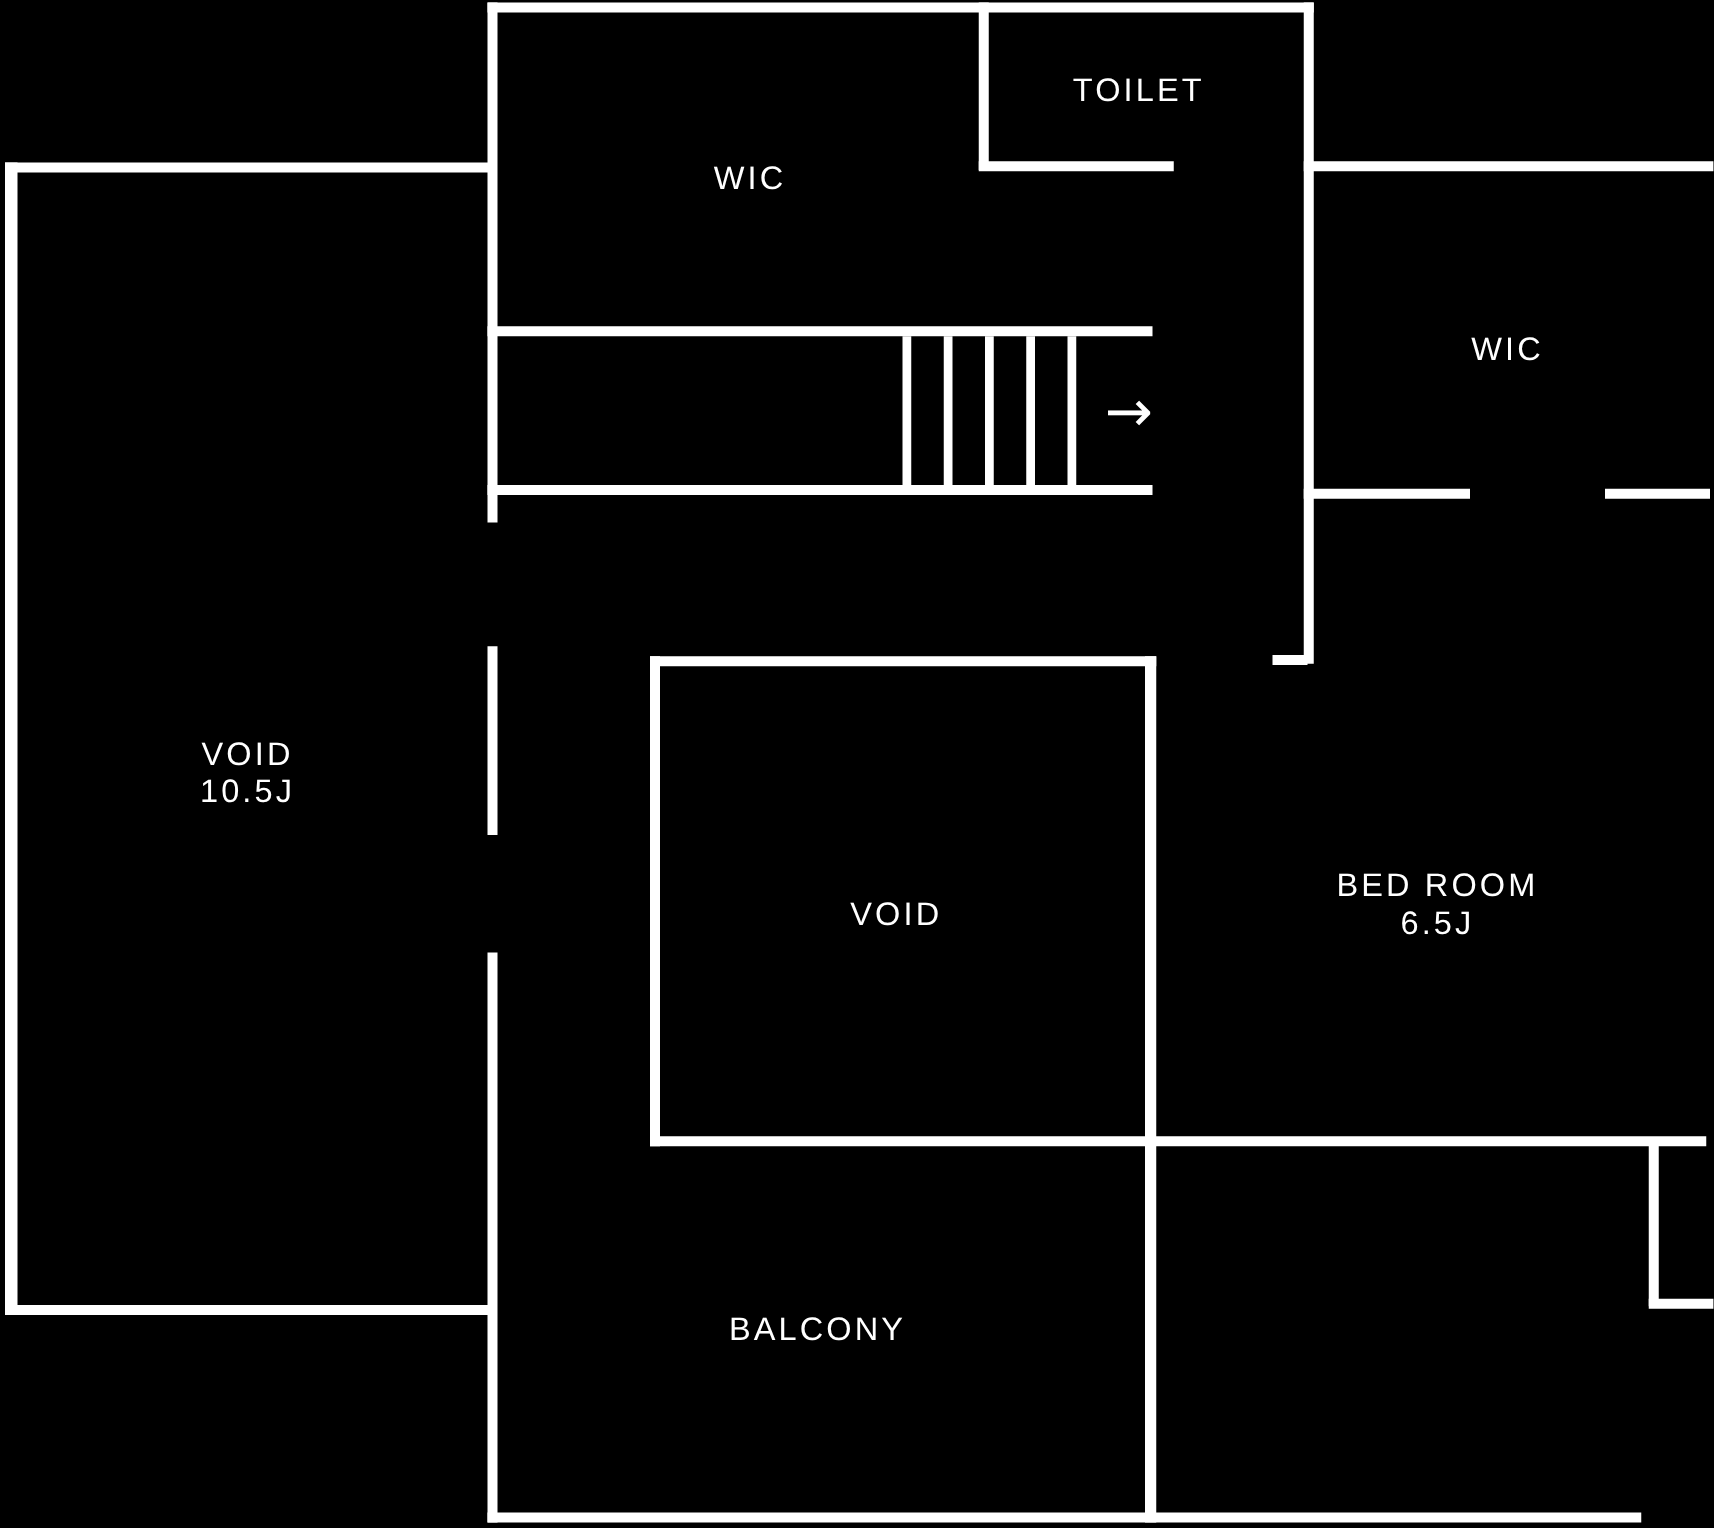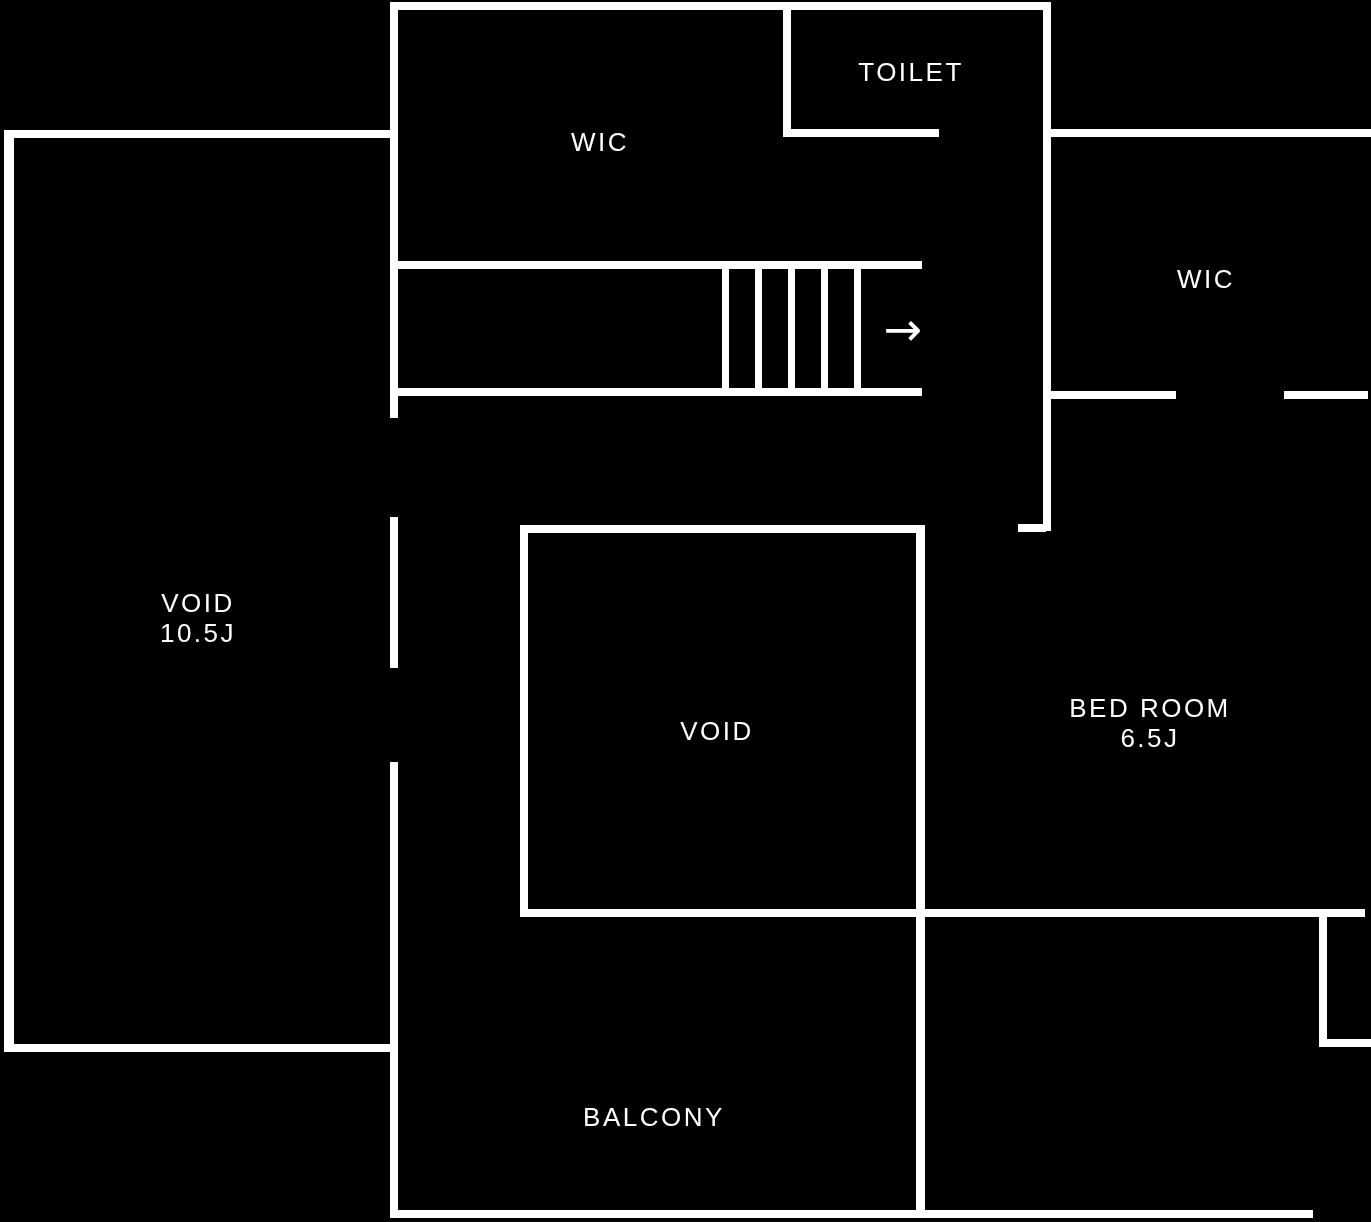--- a/index.html
+++ b/index.html
@@ -93,17 +93,17 @@
     <span>VOID</span>
     <span>10.5J</span>
   </div>
   <div class="room-label" style="left:717px;  top:731px;">
     <span>VOID</span>
   </div>
   <div class="room-label" style="left:1150px; top:723px;">
     <span>BED ROOM</span>
     <span>6.5J</span>
   </div>
-  <div class="room-label" style="left:654px;  top:1117px;">
+  <div class="room-label" style="left:654px;  top:1063px;">
     <span>BALCONY</span>
   </div>
 
 </div>
 
 </body></html>

